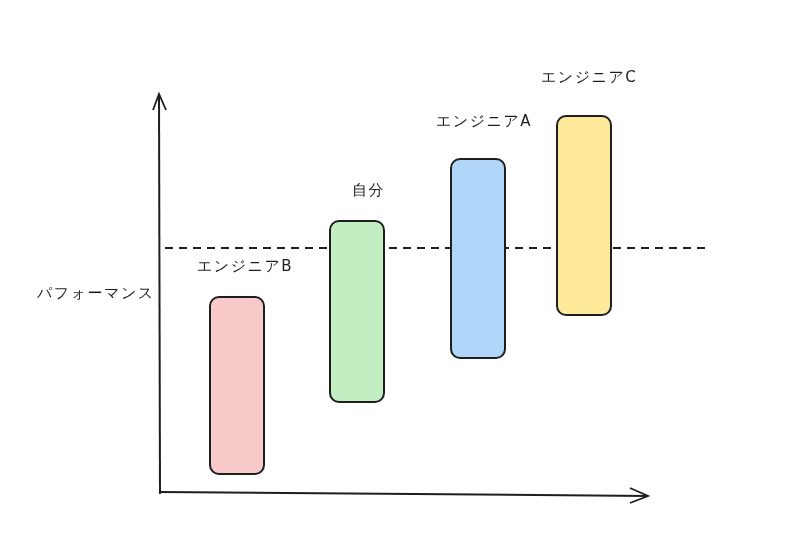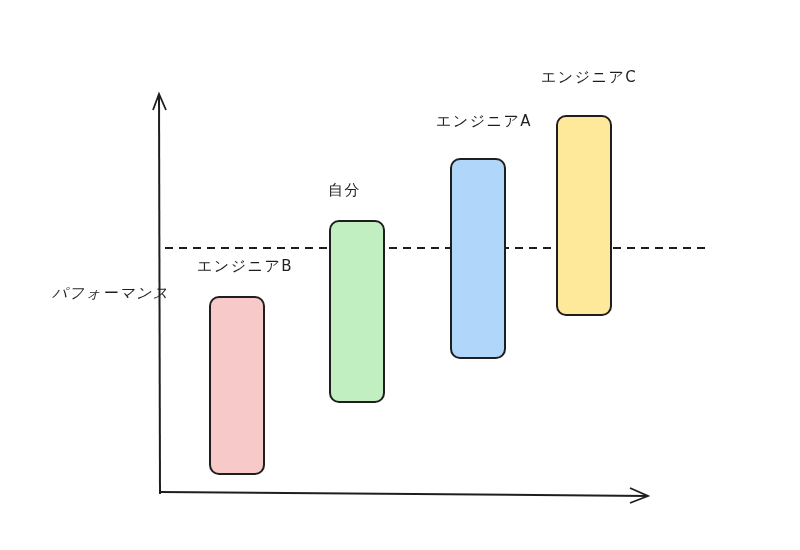--- a/index.html
+++ b/index.html
@@ -21,19 +21,19 @@
 
   <line x1="165" y1="248" x2="710" y2="248" stroke="#1e1e1e" stroke-width="2" stroke-dasharray="8 6"></line>
   <g id="bars">
       <rect x="210" y="297" width="54" height="177" rx="9" fill="#f8c9c9" stroke="#1e1e1e" stroke-width="2"></rect>
       <rect x="330" y="221" width="54" height="181" rx="9" fill="#c2efc2" stroke="#1e1e1e" stroke-width="2"></rect>
       <rect x="451" y="159" width="54" height="199" rx="9" fill="#b0d6fa" stroke="#1e1e1e" stroke-width="2"></rect>
       <rect x="557" y="116" width="54" height="199" rx="9" fill="#fde999" stroke="#1e1e1e" stroke-width="2"></rect>
     </g>
 </svg>
 
-<div class="lbl" style="left:52px;top:284px;font-style:italic;">パフォーマンス</div>
+<div class="lbl" style="left:37px;top:284px;">パフォーマンス</div>
 <div id="bar-labels">
     <div class="lbl" style="left: 197px; top: 257px;">エンジニアB</div>
-    <div class="lbl" style="left: 328px; top: 181px;">自分</div>
+    <div class="lbl" style="left: 352px; top: 181px;">自分</div>
     <div class="lbl" style="left: 436px; top: 112px;">エンジニアA</div>
     <div class="lbl" style="left: 541px; top: 68px;">エンジニアC</div>
   </div>
 
 </body></html>

